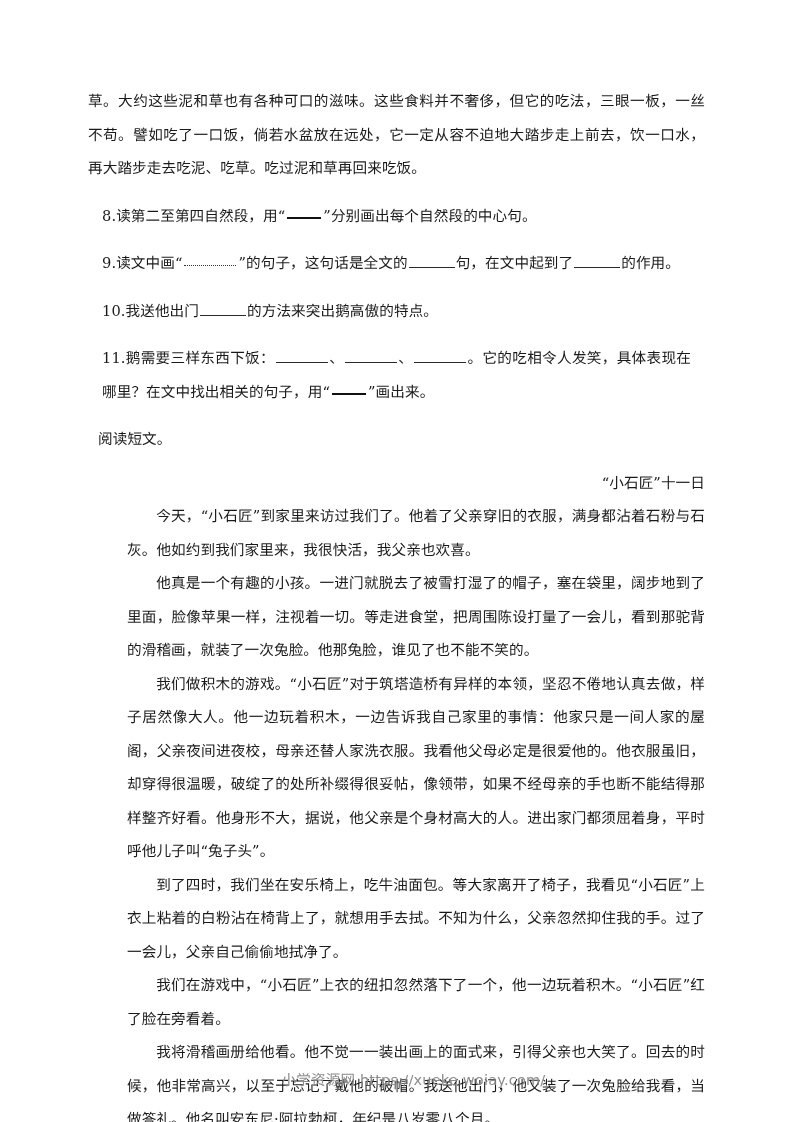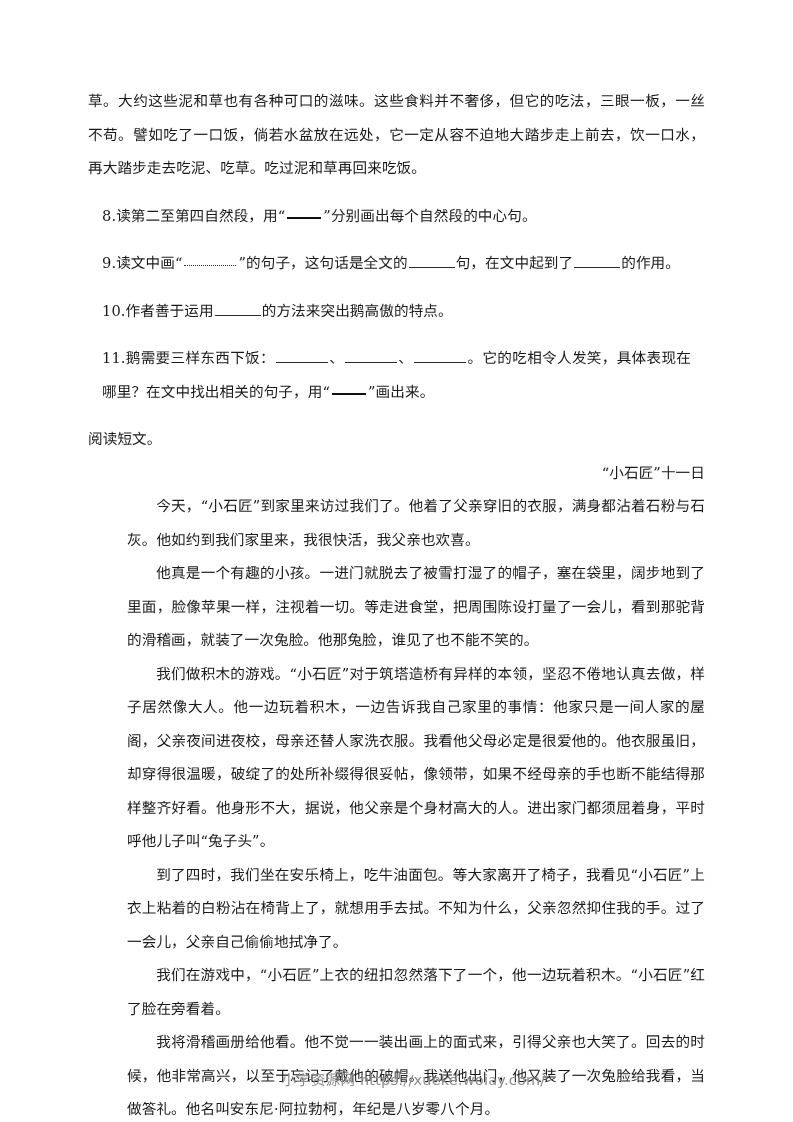--- a/index.html
+++ b/index.html
@@ -45,21 +45,21 @@
     font-size: 14.6px;
     line-height: 33.5px;
     margin: 14px;
     text-align: justify;
     text-justify: inter-ideograph;
     letter-spacing: 0.1px;
   }
   .plain-line {
     font-size: 14.6px;
     line-height: 33.5px;
-    margin: 0;
+    margin: 10px;
     letter-spacing: 0.1px;
   }
   .passage-title {
     font-size: 14.6px;
     line-height: 33.5px;
     margin: 0;
     text-align: right;
     letter-spacing: 0.1px;
   }
   
@@ -104,21 +104,21 @@
 
 <div class="page">
   <div class="doc-body">
 
     <p class="para">草。大约这些泥和草也有各种可口的滋味。这些食料并不奢侈，但它的吃法，三眼一板，一丝不苟。譬如吃了一口饭，倘若水盆放在远处，它一定从容不迫地大踏步走上前去，饮一口水，再大踏步走去吃泥、吃草。吃过泥和草再回来吃饭。</p>
 
     <p class="q-line"><span>8.</span><span>读第二至第四自然段，用“</span><span class="rule-bold"></span><span>”分别画出每个自然段的中心句。</span></p>
 
     <p class="q-line"><span>9.</span><span>读文中画“</span><span class="rule-wave"></span><span>”的句子，这句话是全文的</span><span class="blank blank-md"></span><span>句，在文中起到了</span><span class="blank blank-md"></span><span>的作用。</span></p>
 
-    <p class="q-line"><span>10.</span><span>作者善于运用</span><span class="blank blank-md"></span><span>的方法来突出鹅高傲的特点。</span></p>
+    <p class="q-line"><span>10.</span><span>我送他出门</span><span class="blank blank-md"></span><span>的方法来突出鹅高傲的特点。</span></p>
 
     <p class="q-line"><span>11.</span><span>鹅需要三样东西下饭：</span><span class="blank blank-lg"></span><span>、</span><span class="blank blank-lg"></span><span>、</span><span class="blank blank-lg"></span><span>。它的吃相令人发笑，具体表现在哪里？</span><span>在文中找出相关的句子，用“</span><span class="rule-bold"></span><span>”画出来。</span></p>
 
     <p class="plain-line">阅读短文。</p>
 
     <p class="passage-title">“小石匠”十一日</p>
 
     <p class="para indent">今天，“小石匠”到家里来访过我们了。他着了父亲穿旧的衣服，满身都沾着石粉与石灰。他如约到我们家里来，我很快活，我父亲也欢喜。</p>
     <p class="para indent">他真是一个有趣的小孩。一进门就脱去了被雪打湿了的帽子，塞在袋里，阔步地到了里面，脸像苹果一样，注视着一切。等走进食堂，把周围陈设打量了一会儿，看到那驼背的滑稽画，就装了一次兔脸。他那兔脸，谁见了也不能不笑的。</p>
     <p class="para indent">我们做积木的游戏。“小石匠”对于筑塔造桥有异样的本领，坚忍不倦地认真去做，样子居然像大人。他一边玩着积木，一边告诉我自己家里的事情：他家只是一间人家的屋阁，父亲夜间进夜校，母亲还替人家洗衣服。我看他父母必定是很爱他的。他衣服虽旧，却穿得很温暖，破绽了的处所补缀得很妥帖，像领带，如果不经母亲的手也断不能结得那样整齐好看。他身形不大，据说，他父亲是个身材高大的人。进出家门都须屈着身，平时呼他儿子叫“兔子头”。</p>

